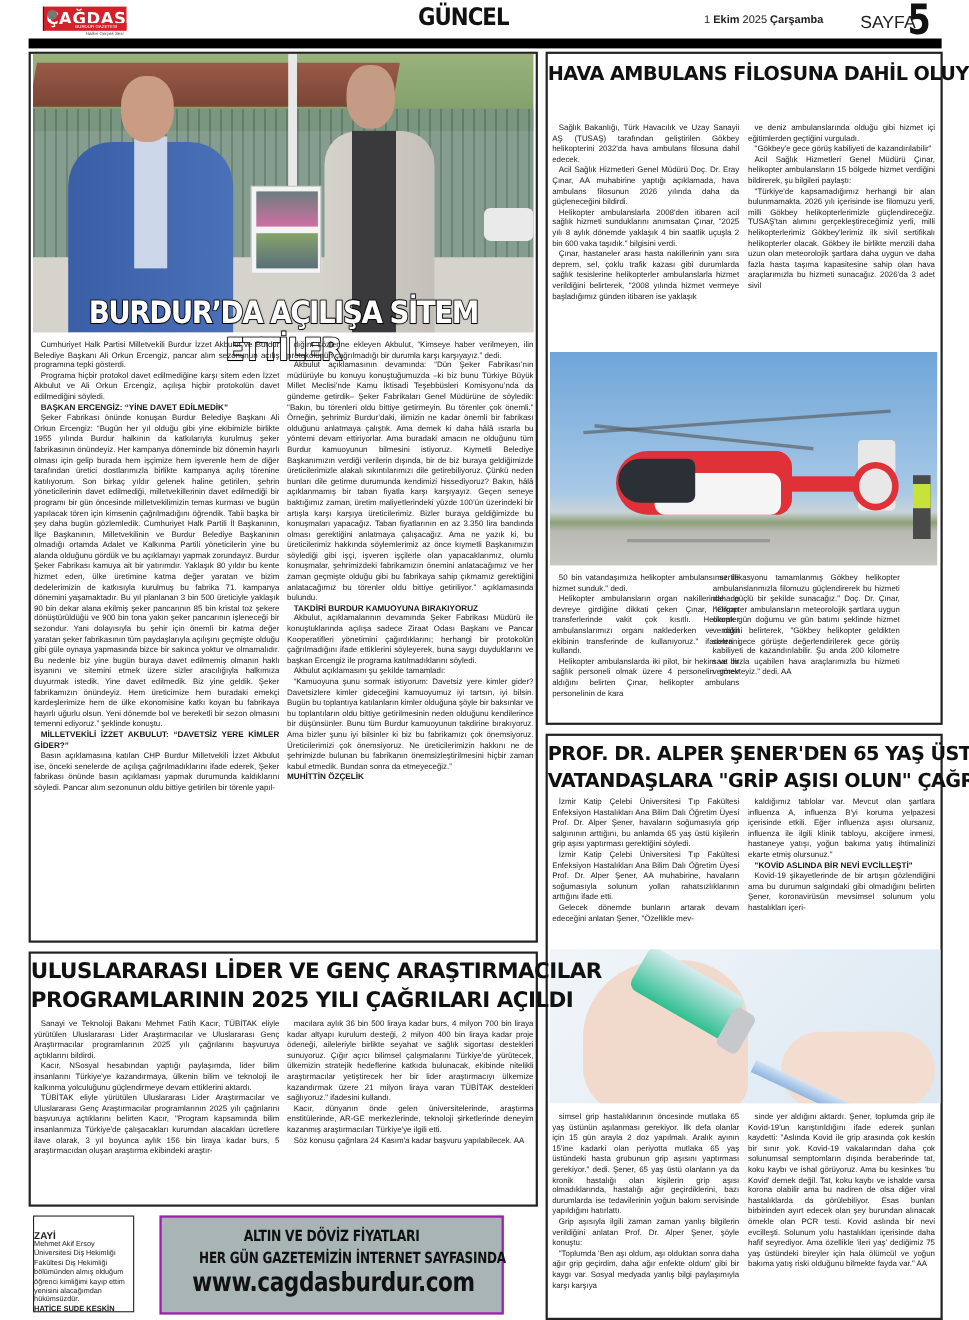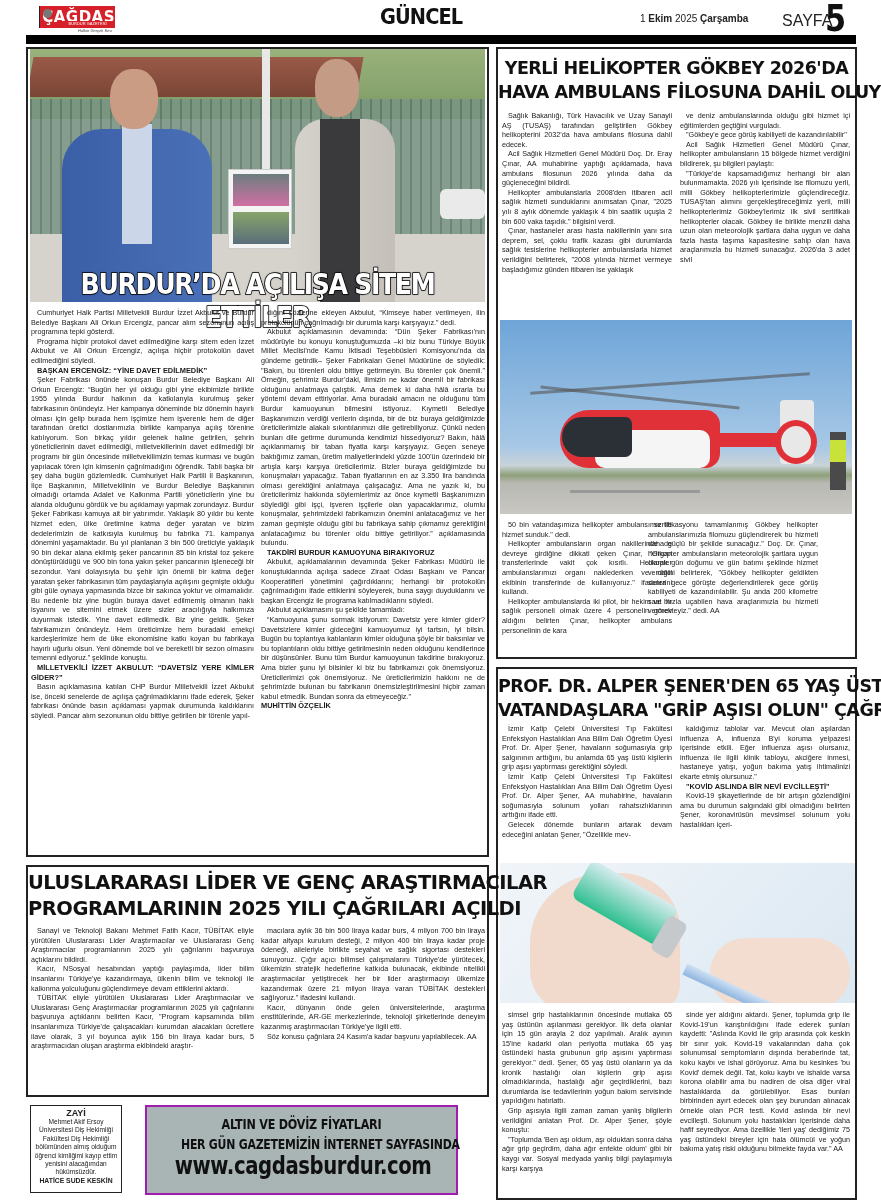--- a/index.html
+++ b/index.html
@@ -63,21 +63,21 @@
 
 
 #vac-photo{left:500px;top:863px;width:355px;height:140px;overflow:hidden;background:linear-gradient(135deg,#f1f5f9,#dbe8f2)}
 #vac-photo .hand1{position:absolute;left:30px;top:10px;width:150px;height:140px;background:#f1d9cc;border-radius:50% 40% 20% 30%}
 #vac-photo .vial{position:absolute;left:75px;top:18px;width:100px;height:44px;background:linear-gradient(#d7ecef,#2fbf8f);border-radius:8px;transform:rotate(30deg)}
 #vac-photo .cap{position:absolute;left:158px;top:54px;width:22px;height:40px;background:#c5c9cc;border-radius:6px;transform:rotate(30deg)}
 #vac-photo .syringe{position:absolute;left:185px;top:100px;width:150px;height:12px;background:linear-gradient(#cfe0f4,#8fb6e0);transform:rotate(25deg);transform-origin:left center}
 #vac-photo .hand2{position:absolute;left:210px;top:75px;width:140px;height:70px;background:#f3ddd0;border-radius:40px}
 
 
-#zayi{left:30px;top:1105px;width:92px;height:88px;border:1.5px solid #222;text-align:center;font-size:6.6px;line-height:8.4px;padding-top:2px;color:#222}
+#zayi{left:30px;top:1105px;width:92px;height:88px;border:1.5px solid #222;text-align:left;font-size:6.6px;line-height:8.4px;padding-top:12px;color:#222}
 #zayi .t{font-weight:bold;font-size:9px;line-height:10px}
 #zayi .n{font-weight:bold;font-size:6.8px}
 #gold-ad{left:145px;top:1105px;width:313px;height:90px;background:#a9b5b5;border:2px solid #a21caf;text-align:center;color:#111}
 #gold-ad .l1{font-family:"DejaVu Sans",sans-serif;font-weight:bold;font-size:14px;margin-top:9px;transform:scaleX(0.8);letter-spacing:-0.3px}
 #gold-ad .l2{font-family:"DejaVu Sans",sans-serif;font-weight:bold;font-size:14px;margin-top:4px;transform:scaleX(0.78);letter-spacing:-0.3px;white-space:nowrap}
 #gold-ad .l3{font-family:"DejaVu Sans",sans-serif;font-weight:bold;font-size:24px;margin-top:0px;transform:scaleX(0.82);letter-spacing:-0.5px}
 </style>
 </head>
 <body>
 
@@ -131,21 +131,20 @@
     <p>Akbulut açıklamasının devamında: “Dün Şeker Fabrikası’nın müdürüyle bu konuyu konuştuğumuzda –ki biz bunu Türkiye Büyük Millet Meclisi’nde Kamu İktisadi Teşebbüsleri Komisyonu’nda da gündeme getirdik– Şeker Fabrikaları Genel Müdürüne de söyledik: "Bakın, bu törenleri oldu bittiye getirmeyin. Bu törenler çok önemli." Örneğin, şehrimiz Burdur’daki, ilimizin ne kadar önemli bir fabrikası olduğunu anlatmaya çalıştık. Ama demek ki daha hâlâ ısrarla bu yöntemi devam ettiriyorlar. Ama buradaki amacın ne olduğunu tüm Burdur kamuoyunun bilmesini istiyoruz. Kıymetli Belediye Başkanımızın verdiği verilerin dışında, bir de biz buraya geldiğimizde üreticilerimizle alakalı sıkıntılarımızı dile getirebiliyoruz. Çünkü neden bunları dile getirme durumunda kendimizi hissediyoruz? Bakın, hâlâ açıklanmamış bir taban fiyatla karşı karşıyayız. Geçen seneye baktığımız zaman, üretim maliyetlerindeki yüzde 100’ün üzerindeki bir artışla karşı karşıya üreticilerimiz. Bizler buraya geldiğimizde bu konuşmaları yapacağız. Taban fiyatlarının en az 3.350 lira bandında olması gerektiğini anlatmaya çalışacağız. Ama ne yazık ki, bu üreticilerimiz hakkında söylemlerimiz az önce kıymetli Başkanımızın söylediği gibi işçi, işveren işçilerle olan yapacaklarımız, olumlu konuşmalar, şehrimizdeki fabrikamızın önemini anlatacağımız ve her zaman geçmişte olduğu gibi bu fabrikaya sahip çıkmamız gerektiğini anlatacağımız bu törenler oldu bittiye getiriliyor.” açıklamasında bulundu.</p>
     <h4>TAKDİRİ BURDUR KAMUOYUNA BIRAKIYORUZ</h4>
     <p>Akbulut, açıklamalarının devamında Şeker Fabrikası Müdürü ile konuştuklarında açılışa sadece Ziraat Odası Başkanı ve Pancar Kooperatifleri yönetimini çağırdıklarını; herhangi bir protokolün çağrılmadığını ifade ettiklerini söyleyerek, buna saygı duyduklarını ve başkan Ercengiz ile programa katılmadıklarını söyledi.</p>
     <p>Akbulut açıklamasını şu şekilde tamamladı:</p>
     <p>“Kamuoyuna şunu sormak istiyorum: Davetsiz yere kimler gider? Davetsizlere kimler gideceğini kamuoyumuz iyi tartsın, iyi bilsin. Bugün bu toplantıya katılanların kimler olduğuna şöyle bir baksınlar ve bu toplantıların oldu bittiye getirilmesinin neden olduğunu kendilerince bir düşünsünler. Bunu tüm Burdur kamuoyunun takdirine bırakıyoruz. Ama bizler şunu iyi bilsinler ki biz bu fabrikamızı çok önemsiyoruz. Üreticilerimizi çok önemsiyoruz. Ne üreticilerimizin hakkını ne de şehrimizde bulunan bu fabrikanın önemsizleştirilmesini hiçbir zaman kabul etmedik. Bundan sonra da etmeyeceğiz.”</p>
     <h4 class="c">MUHİTTİN ÖZÇELİK</h4>
   </div>
 
 <div class="box" style="left:496px;top:47px;width:361px;height:612px"></div>
 <div class="headline" style="left:498px;top:56px;width:357px;font-size:17.5px;line-height:24px">
-  <span>YERLİ HELİKOPTER GÖKBEY 2026'DA</span>
   <span>HAVA AMBULANS FİLOSUNA DAHİL OLUYOR</span>
 </div>
 <div class="col" id="a2t1" style="left:502px;top:111px;width:170px;height:208px">
     <p>Sağlık Bakanlığı, Türk Havacılık ve Uzay Sanayii AŞ (TUSAŞ) tarafından geliştirilen Gökbey helikopterini 2032'da hava ambulans filosuna dahil edecek.</p>
     <p>Acil Sağlık Hizmetleri Genel Müdürü Doç. Dr. Eray Çınar, AA muhabirine yaptığı açıklamada, hava ambulans filosunun 2026 yılında daha da güçleneceğini bildirdi.</p>
     <p>Helikopter ambulanslarla 2008'den itibaren acil sağlık hizmeti sunduklarını anımsatan Çınar, "2025 yılı 8 aylık dönemde yaklaşık 4 bin saatlik uçuşla 2 bin 600 vaka taşıdık." bilgisini verdi.</p>
     <p>Çınar, hastaneler arası hasta nakillerinin yanı sıra deprem, sel, çoklu trafik kazası gibi durumlarda sağlık tesislerine helikopterler ambulanslarla hizmet verildiğini belirterek, "2008 yılında hizmet vermeye başladığımız günden itibaren ise yaklaşık</p>
   </div>
 <div class="col" id="a2t2" style="left:680px;top:111px;width:170px;height:208px">
     <p>ve deniz ambulanslarında olduğu gibi hizmet içi eğitimlerden geçtiğini vurguladı.</p>
@@ -179,21 +178,21 @@
 <div class="headline" style="left:498px;top:674px;width:357px;font-size:17.5px;line-height:24px">
   <span>PROF. DR. ALPER ŞENER'DEN 65 YAŞ ÜSTÜ</span>
   <span>VATANDAŞLARA "GRİP AŞISI OLUN" ÇAĞRISI</span>
 </div>
 <div class="col" id="a3t1" style="left:502px;top:724px;width:170px;height:138px">
     <p>İzmir Katip Çelebi Üniversitesi Tıp Fakültesi Enfeksiyon Hastalıkları Ana Bilim Dalı Öğretim Üyesi Prof. Dr. Alper Şener, havaların soğumasıyla grip salgınının arttığını, bu anlamda 65 yaş üstü kişilerin grip aşısı yaptırması gerektiğini söyledi.</p>
     <p>İzmir Katip Çelebi Üniversitesi Tıp Fakültesi Enfeksiyon Hastalıkları Ana Bilim Dalı Öğretim Üyesi Prof. Dr. Alper Şener, AA muhabirine, havaların soğumasıyla solunum yolları rahatsızlıklarının arttığını ifade etti.</p>
     <p>Gelecek dönemde bunların artarak devam edeceğini anlatan Şener, "Özellikle mev-</p>
   </div>
 <div class="col" id="a3t2" style="left:680px;top:724px;width:170px;height:138px">
-    <p>kaldığımız tablolar var. Mevcut olan aşılardan influenza A, influenza B'yi koruma yelpazesi içerisinde etkili. Eğer influenza aşısı olursanız, influenza ile ilgili klinik tabloyu, akciğere inmesi, hastaneye yatışı, yoğun bakıma yatış ihtimalinizi ekarte etmiş olursunuz."</p>
+    <p>kaldığımız tablolar var. Mevcut olan şartlara influenza A, influenza B'yi koruma yelpazesi içerisinde etkili. Eğer influenza aşısı olursanız, influenza ile ilgili klinik tabloyu, akciğere inmesi, hastaneye yatışı, yoğun bakıma yatış ihtimalinizi ekarte etmiş olursunuz."</p>
     <h4>"KOVİD ASLINDA BİR NEVİ EVCİLLEŞTİ"</h4>
     <p>Kovid-19 şikayetlerinde de bir artışın gözlendiğini ama bu durumun salgındaki gibi olmadığını belirten Şener, koronavirüsün mevsimsel solunum yolu hastalıkları içeri-</p>
   </div>
 <div id="vac-photo" class="abs">
   <div class="hand1"></div>
     <div class="vial"></div>
     <div class="cap"></div>
     <div class="hand2"></div>
     <div class="syringe"></div>
 </div>

